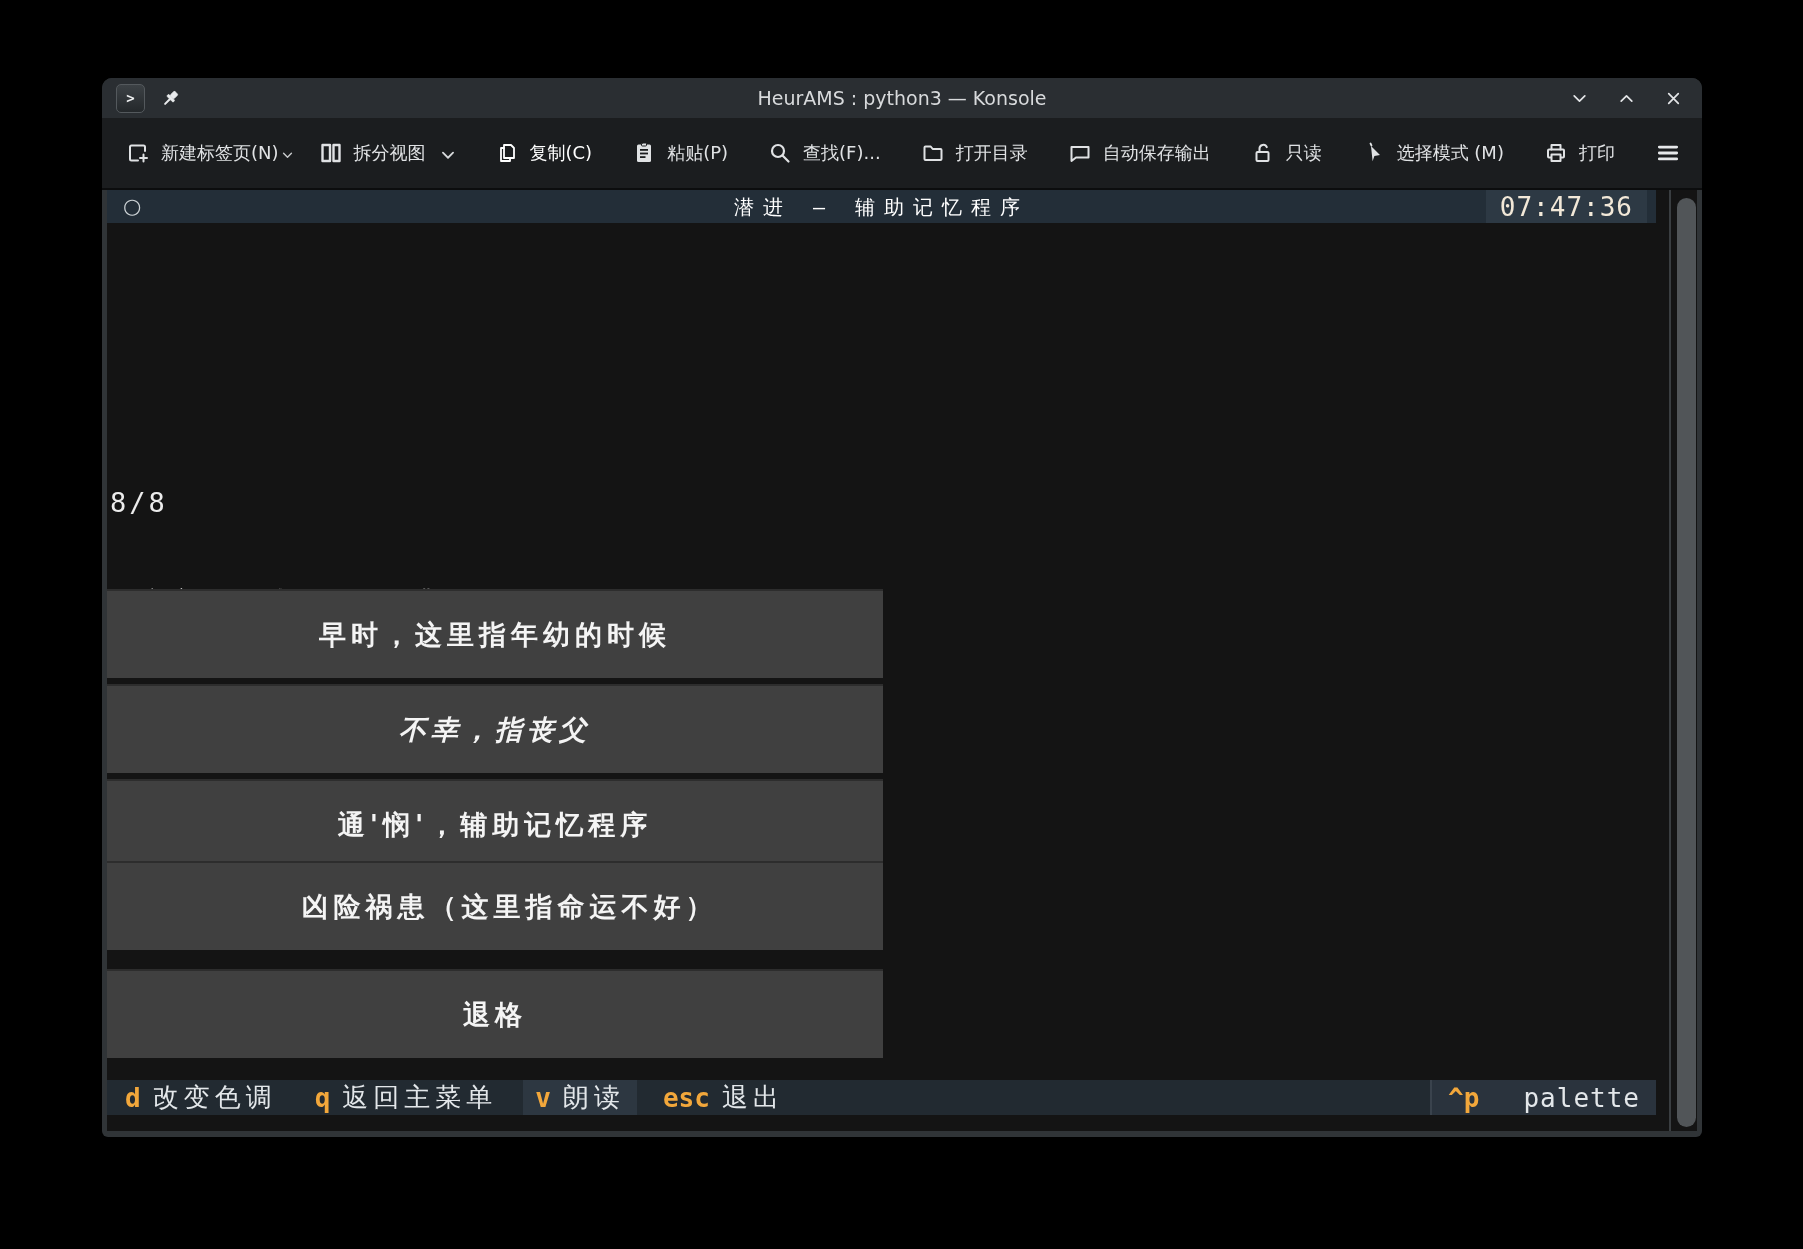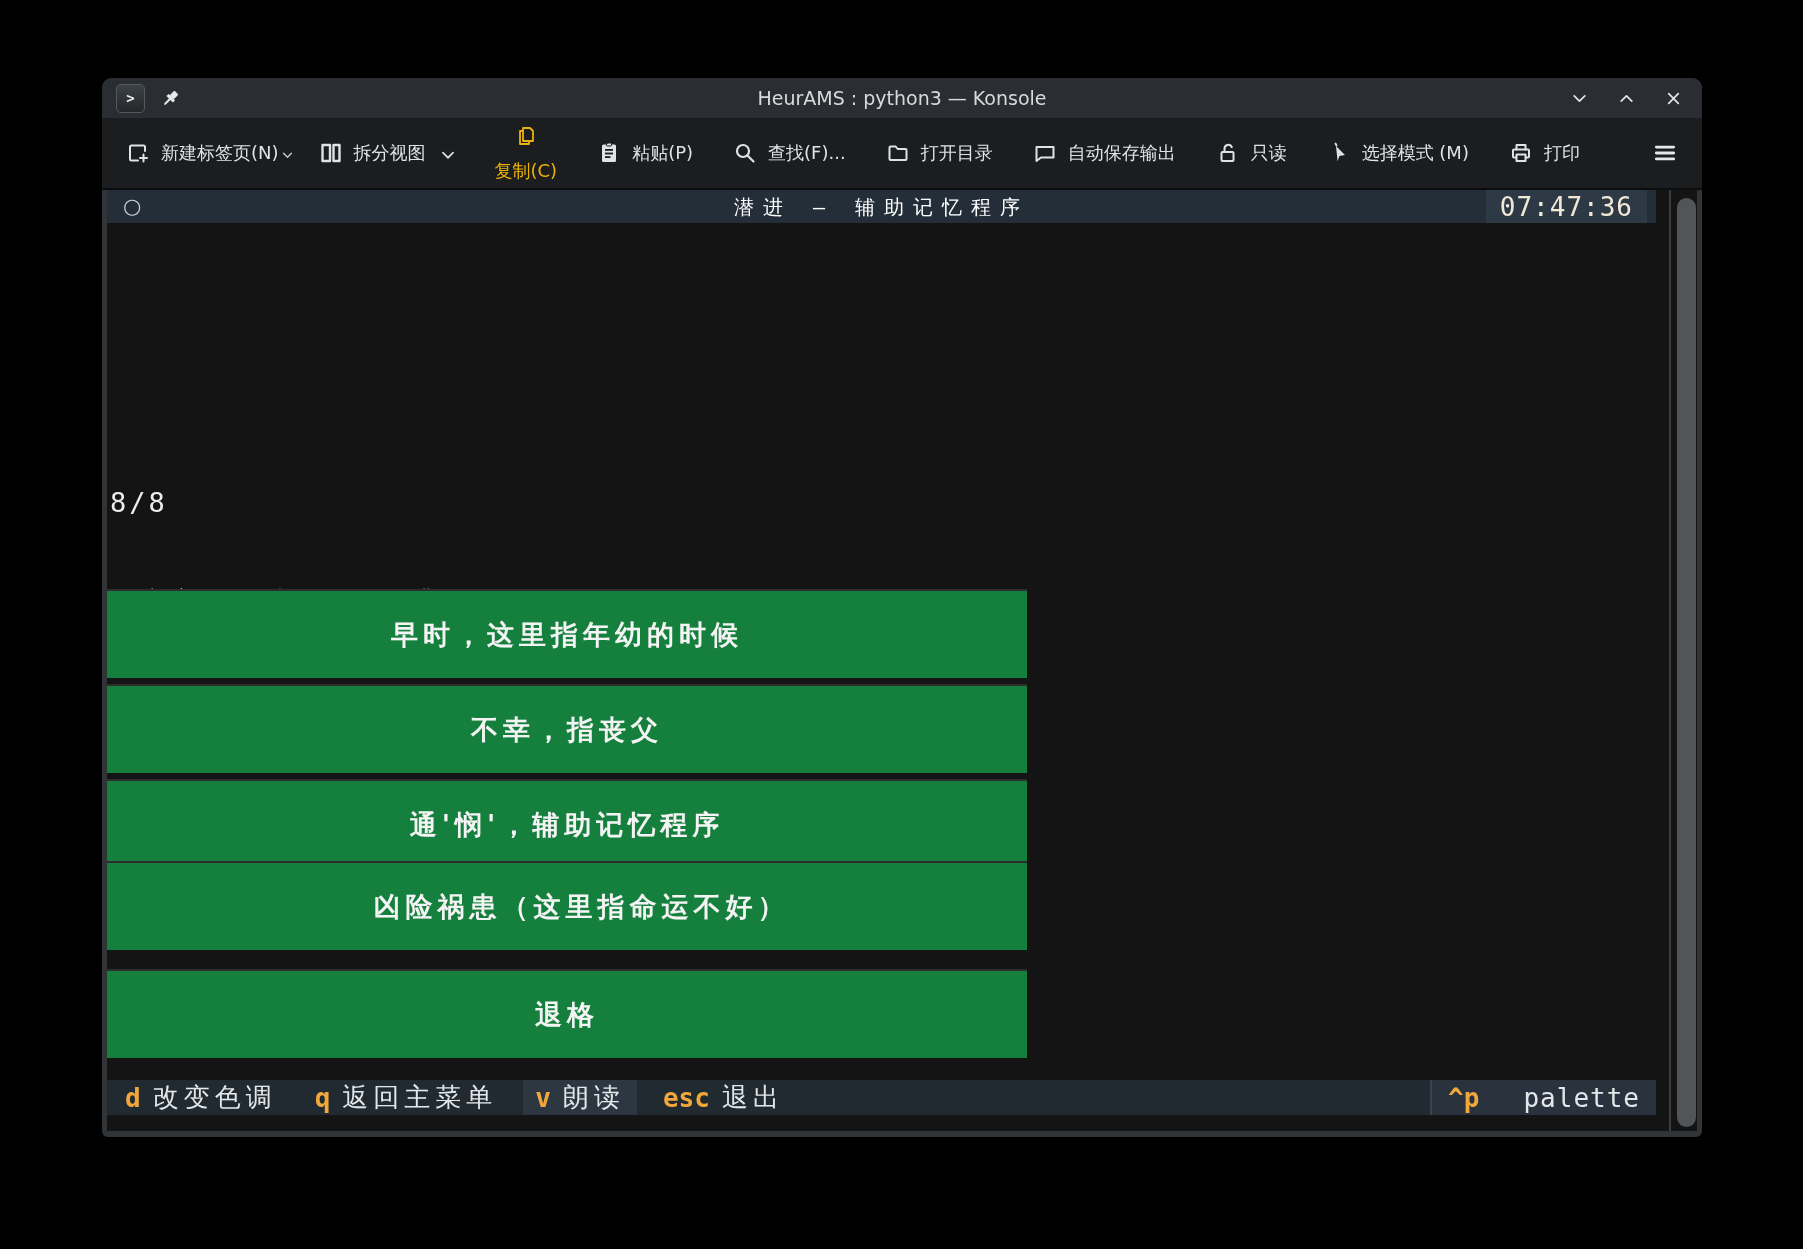--- a/index.html
+++ b/index.html
@@ -15,39 +15,39 @@
             font-family:"DejaVu Sans Mono",monospace;font-size:14px;font-weight:bold;}
   .pin{margin-left:16px;display:flex;}
   .tb-title{position:absolute;left:200px;right:200px;text-align:center;color:#d8dadc;font-size:19px;}
   .tb-controls{position:absolute;right:20px;top:0;height:40px;display:flex;align-items:center;gap:30px;}
   .tb-controls svg{display:block;}
   
   .toolbar{position:absolute;left:0;top:40px;right:0;height:72px;background:#1b1d1f;border-bottom:2px solid #0c0d0e;
            display:flex;align-items:center;gap:40px;padding:0 24px;box-sizing:border-box;text-align:center;}
   .tbtn{display:flex;align-items:center;gap:11px;color:#e0e2e4;font-size:18px;white-space:nowrap;position:relative;}
   .tbtn .ticon{display:flex;}
-  .tbtn.disabled{color:#eab308;flex-direction:column;}
+  .tbtn.disabled{color:#ffffff;}
   .sub-chevron{position:absolute;right:-14px;bottom:2px;}
   .chev{margin-left:4px;}
   .hamburger{margin-left:auto;display:flex;}
   
   .terminal{position:absolute;left:5px;right:5px;top:112px;bottom:6px;background:#141414;overflow:hidden;}
   .theader{position:absolute;left:0;top:0;width:1549px;height:33px;background:#232e38;}
   .hicon{position:absolute;left:16px;top:0;line-height:33px;font-size:21px;color:#ccd2d5;}
   .htitle{position:absolute;left:0;right:0;top:0;text-align:center;line-height:34px;
           font-family:"DejaVu Sans Mono",monospace;font-size:20px;letter-spacing:9px;color:#ffffff;}
   .hclock{position:absolute;right:9px;top:0;height:33px;background:#2d3944;display:flex;align-items:center;
           padding:0 14px;font-family:"DejaVu Sans Mono",monospace;font-size:26px;letter-spacing:1px;color:#f2e8d8;}
   .tlines{position:absolute;left:3px;top:230px;font-family:"DejaVu Sans Mono",monospace;
           font-size:27px;line-height:33px;letter-spacing:3px;color:#ececec;white-space:pre;}
   .opts{position:absolute;left:0;top:399px;width:776px;height:470px;}
-  .opt{position:absolute;left:0;width:920px;height:89px;background:#15803d;border-top:2px solid #2d2d2d;
+  .opt{position:absolute;left:0;width:776px;height:89px;background:#404040;border-top:2px solid #2d2d2d;
        box-sizing:border-box;display:flex;align-items:center;justify-content:center;
        color:#f4f4f4;font-weight:bold;font-size:27px;letter-spacing:5px;cursor:pointer;}
-  .opt:nth-child(1){top:0;} .opt:nth-child(2){top:95px;} .opt:nth-child(3){top:190px;}
+  .opt:nth-child(1){top:0;} .opt:nth-child(2){top:95px;font-style:italic;} .opt:nth-child(3){top:190px;}
   .opt:nth-child(4){top:272px;padding-left:29px;} .opt:nth-child(5){top:380px;}
   
   .statusbar{position:absolute;left:0;top:890px;width:1549px;height:35px;background:#222a31;
              display:flex;align-items:center;font-family:"DejaVu Sans Mono",monospace;font-size:26px;}
   .sb-left{display:flex;align-items:center;height:100%;padding-left:6px;gap:14px;}
   .seg{display:flex;align-items:center;gap:12px;height:100%;padding:0 12px;}
   .seg .k{color:#f2a73b;font-weight:bold;}
   .seg .l{color:#e3e7ea;letter-spacing:5px;}
   .seg.hl{background:#2d3741;}
   .sb-right{margin-left:auto;display:flex;align-items:center;height:100%;}

